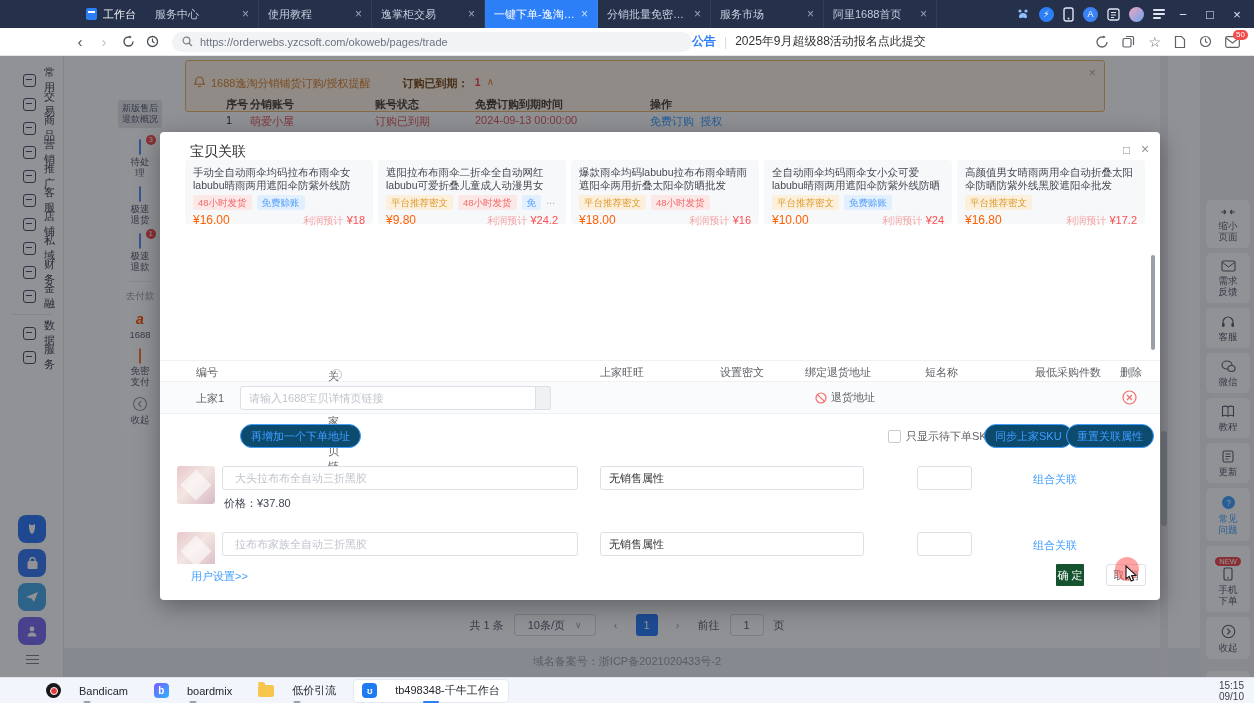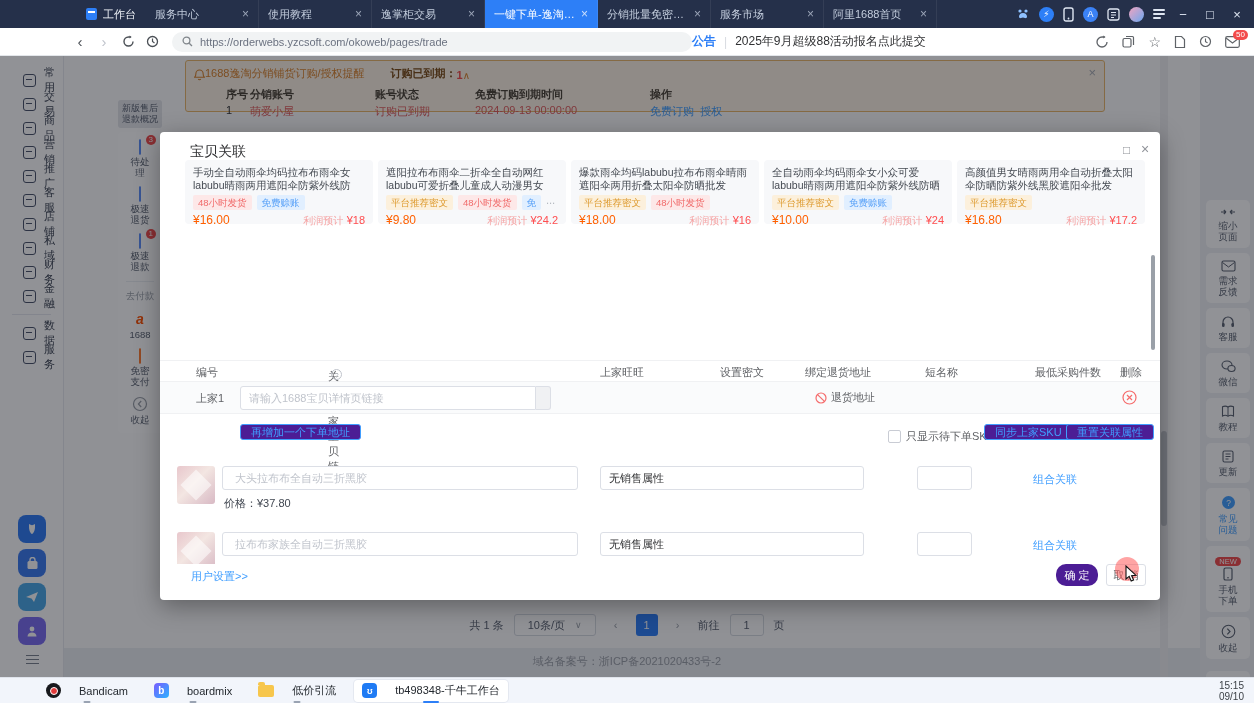--- a/index.html
+++ b/index.html
@@ -58,21 +58,21 @@
   .q-ico{width:18px;height:18px;margin:0 auto;border:1.5px solid #5b8ff9;border-radius:4px;position:relative}
   .q-ico.orange{border-color:#ff7a2e}
   .q-label{font-size:9.5px;line-height:11px;color:#5a6270;width:26px;margin:2px auto 0;word-break:break-all}
   .q-badge{position:absolute;top:-5px;right:6px;background:#f34b4b;color:#fff;font-size:8px;border-radius:7px;padding:0 3px;line-height:10px}
   .q-div{height:1px;background:#eceef2;margin:4px 8px 8px}
   .q-grey{font-size:9.5px;color:#9aa0a8;margin-bottom:8px}
   .ali-a{color:#ff5000;font-size:14px;font-weight:bold;font-style:italic}
 
   
   .notice{position:absolute;left:185px;top:60px;width:920px;height:52px;background:#fdf3e4;border:1px solid #eab76a;border-radius:3px;font-size:11px}
-  .n-row1{display:flex;align-items:flex-end;padding:5px 8px 3px}
+  .n-row1{display:flex;align-items:flex-start;gap:6px;padding:15px 8px 3px}
   .n-title{color:#d9822b}
   .n-exp{color:#7a4b16;font-weight:bold;margin-left:26px}
   .n-count{color:#f34b4b;font-weight:bold}
   .n-caret{color:#d9822b;font-size:10px}
   .n-close{position:absolute;right:8px;top:4px;color:#a8abb2;font-size:13px;cursor:pointer}
   .n-cols{display:flex;padding:3px 8px 0;color:#4a4236;font-weight:bold}
   .n-vals{display:flex;padding:2px 8px 0}
   .nc1{width:56px;padding-left:32px}.nc2{width:125px}.nc3{width:100px}.nc4{width:175px}.nc5{width:120px}
   .red{color:#e05c5c}
   .blue-link{color:#409eff;cursor:pointer}
@@ -120,39 +120,39 @@
   .t-head span{position:absolute;top:4px}
   .th-info{display:inline-block;width:11px;height:11px;border:1px solid #c0c4cc;border-radius:50%;color:#c0c4cc;font-size:8px;line-height:11px;text-align:center;margin-left:3px;vertical-align:1px}
   .t-row{position:absolute;left:0;top:250px;width:1000px;height:32px;background:#fafbfc;border-bottom:1px solid #f0f1f3;font-size:11px;color:#606266}
   .link-input{position:absolute;left:80px;top:4px;width:296px;height:24px;border:1px solid #dcdfe6;border-radius:3px 0 0 3px;background:#fff;padding:0 8px;font-size:11px;color:#303133}
   .link-input::placeholder{color:#c0c4cc}
   .link-addon{position:absolute;left:376px;top:4px;width:15px;height:24px;background:#f0f1f3;border:1px solid #dcdfe6;border-left:none;border-radius:0 3px 3px 0;cursor:pointer}
   .raddr{position:absolute;left:655px;top:8px;display:flex;align-items:center;gap:4px;cursor:pointer}
   .del-ic{position:absolute;left:962px;top:8px;cursor:pointer}
 
   .acts{position:absolute;left:0;top:292px;width:1000px;height:24px}
-  .btn-line{display:inline-flex;align-items:center;justify-content:center;height:16px;border:1px solid #409eff;color:#409eff;background:#4c1d95;border-radius:3px;font-size:11px;padding:0 10px;cursor:pointer}
+  .btn-line{display:inline-flex;align-items:center;justify-content:center;height:24px;border:1px solid #409eff;color:#409eff;background:#0c4a6e;border-radius:12px;font-size:11px;padding:0 10px;cursor:pointer}
   .add-addr{position:absolute;left:80px;top:0}
   .chk-wrap{position:absolute;left:728px;top:5px;display:flex;align-items:center;gap:5px;font-size:11px;color:#606266;cursor:pointer}
   .chk{width:13px;height:13px;border:1px solid #c9ccd4;border-radius:2px;background:#fff}
   .sync-btn{position:absolute;left:824px;top:0}
   .reset-btn{position:absolute;left:906px;top:0}
 
   .sku{position:absolute;left:0;width:1000px}
   .sku-thumb{position:absolute;left:17px;top:2px;width:38px;height:38px;border-radius:3px;background:linear-gradient(135deg,#e8c7cc 0%,#f3e6e2 45%,#d8b9c4 100%);overflow:hidden}
   .sku-thumb::after{content:"";position:absolute;left:8px;top:8px;width:22px;height:22px;background:rgba(255,255,255,.55);transform:rotate(45deg)}
   .sku-name{position:absolute;left:62px;top:2px;width:356px;height:24px;border:1px solid #dcdfe6;border-radius:3px;padding:0 12px;font-size:11px;color:#303133}
   .sku-name::placeholder{color:#c0c4cc}
   .sku-price{position:absolute;left:64px;top:32px;font-size:11px;color:#404650}
   .sku-attr{position:absolute;left:440px;top:2px;width:264px;height:24px;border:1px solid #dcdfe6;border-radius:3px;padding:0 8px;font-size:11px;color:#303133}
   .sku-min{position:absolute;left:757px;top:2px;width:55px;height:24px;border:1px solid #dcdfe6;border-radius:3px}
   .sku-link{position:absolute;left:873px;top:8px;font-size:11px}
 
   .m-foot-link{position:absolute;left:31px;top:437px;font-size:11px}
-  .btn-ok{position:absolute;left:896px;top:432px;width:42px;height:22px;background:#4c1d95;color:#fff;border:none;border-radius:10px;font-size:11px;cursor:pointer}
+  .btn-ok{position:absolute;left:896px;top:432px;width:28px;height:22px;background:#14532d;color:#fff;border:none;border-radius:1px;font-size:11px;cursor:pointer}
   .btn-cancel{position:absolute;left:946px;top:432px;width:40px;height:22px;background:#fff;color:#606266;border:1px solid #dcdfe6;border-radius:3px;font-size:11px;cursor:pointer}
 
   .click-hl{position:absolute;left:955px;top:425px;width:24px;height:24px;border-radius:50%;background:rgba(255,90,90,.55);z-index:20}
   .cursor{position:absolute;left:965px;top:433px;z-index:21}
 
   
   .taskbar{position:absolute;left:0;top:677px;width:1254px;height:26px;background:#f2f5fb;border-top:1px solid #e0e4ec;display:flex;align-items:center;font-size:11px;color:#24292f;z-index:30}
   .tk-item{display:flex;align-items:center;gap:18px;height:22px;padding:0 8px;margin-right:10px;position:relative;cursor:pointer}
   .tk-item::after{content:"";position:absolute;left:50%;transform:translateX(-50%);bottom:-1px;width:7px;height:2px;border-radius:1px;background:#9aa3b2}
   .tk-item.active{background:#fff;border-radius:4px;box-shadow:0 0 0 1px #e4e8f0}

